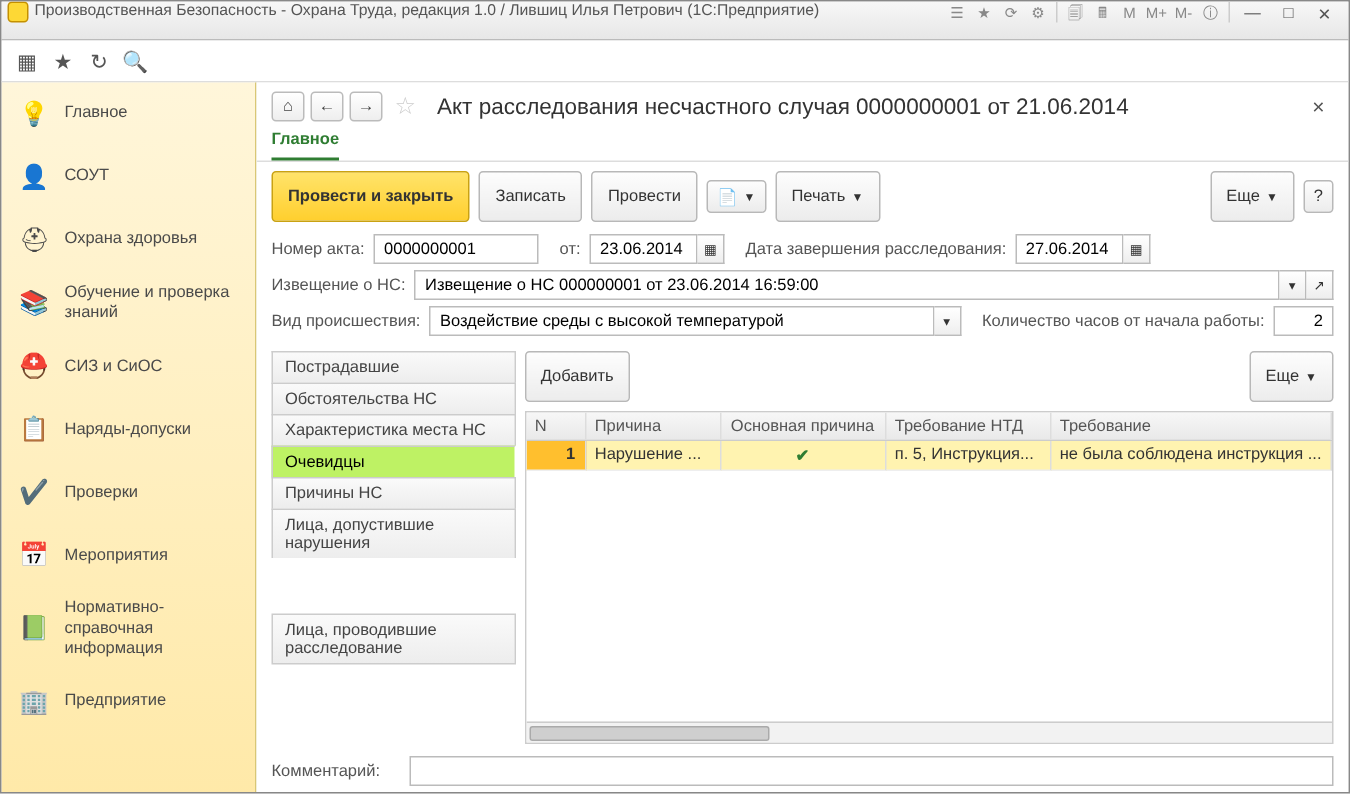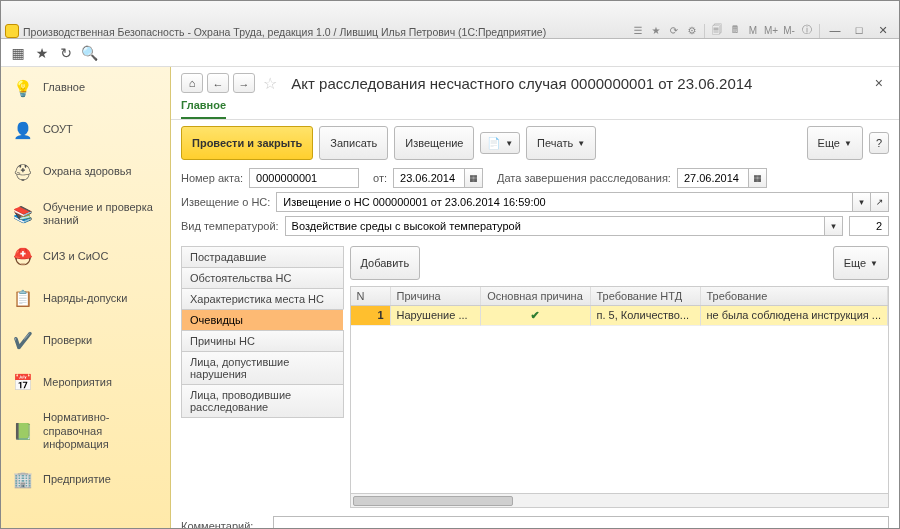--- a/index.html
+++ b/index.html
@@ -1,20 +1,20 @@
 <!DOCTYPE html>
 <html><head>
 <meta charset="utf-8">
 <style>
   * { box-sizing: border-box; }
   html, body { margin:0; padding:0; font-family: Arial, sans-serif; font-size:11px; color:#333; }
   body { background:#f0f0f0; width:900px; height:529px; overflow:hidden; border:1px solid #888; }
 
   
-  .titlebar { height:38px; background:linear-gradient(#f7f7f7,#e7e7e7); border-bottom:1px solid #bbb; display:flex; align-items:flex-end; padding:0 4px; font-size:10.5px; color:#555; }
+  .titlebar { height:26px; background:linear-gradient(#f7f7f7,#e7e7e7); border-bottom:1px solid #bbb; display:flex; align-items:flex-start; padding:0 4px; font-size:10.5px; color:#555; }
   .titlebar .app-icon { width:14px; height:14px; background:#fdd835; border-radius:3px; margin-right:4px; border:1px solid #c49000;}
   .titlebar .title-text { flex:1; white-space:nowrap; overflow:hidden; text-overflow:ellipsis; }
   .titlebar .tb-icon { width:16px; height:16px; margin:0 1px; display:flex; align-items:center; justify-content:center; font-size:10px; color:#888; cursor:default; }
   .titlebar .tb-sep { width:1px; height:14px; background:#ccc; margin:0 3px;}
   .titlebar .wbtn { width:24px; height:16px; display:flex; align-items:center; justify-content:center; font-size:11px; color:#555; }
   .titlebar .wbtn.close { }
 
   
   .quickbar { height:28px; background:#fff; border-bottom:1px solid #ddd; display:flex; align-items:center; padding:0 6px;}
   .quickbar .qi { width:22px; height:22px; display:flex; align-items:center; justify-content:center; font-size:14px; color:#555; margin-right:2px; }
@@ -52,22 +52,22 @@
   .input { border:1px solid #bbb; background:#fff; height:20px; padding:0 4px; font-size:11px; display:flex; align-items:center;}
   .input input { border:0; outline:0; font-size:11px; width:100%; background:transparent;}
   .input-btn { width:18px; height:20px; border:1px solid #bbb; border-left:0; background:linear-gradient(#fff,#eee); display:flex; align-items:center; justify-content:center; font-size:9px;}
   .combo { display:flex;}
   .num-right input { text-align:right;}
 
   
   .body-split { flex:1; display:flex; padding:0 10px 4px 10px; gap:6px; overflow:hidden;}
   .group-tabs { width:182px; }
   .gt { border:1px solid #ccc; border-bottom:0; background:linear-gradient(#fafafa,#ededed); padding:4px 8px; font-size:11px; color:#444; cursor:default;}
-  .gt:last-child{border-bottom:1px solid #ccc;}
-  .gt.active { background:#fdba74; font-weight:normal; color:#000; border-right-color:#fff;}
+  .gt:last-child{border-bottom:1px solid #ccc;margin-top:37px;}
+  .gt.active { background:#bef264; font-weight:normal; color:#000; border-right-color:#fff;}
 
   .grid-area { flex:1; display:flex; flex-direction:column; border:0;}
   .grid-toolbar { display:flex; align-items:center; gap:6px; padding:0 0 6px 0;}
   .grid-wrap { flex:1; border:1px solid #ccc; overflow:hidden; display:flex; flex-direction:column;}
   .grid-head { display:flex; background:linear-gradient(#f7f7f7,#e9e9e9); border-bottom:1px solid #ccc; font-size:11px; color:#555;}
   .gh, .gc { padding:3px 6px; border-right:1px solid #ddd; overflow:hidden; white-space:nowrap; text-overflow:ellipsis;}
   .col-n { width:40px;} .col-reason{ width:90px;} .col-main{ width:110px; text-align:center;} .col-req{ width:110px;} .col-desc{ flex:1;}
   .grid-body { flex:1; overflow:auto; background:#fff; position:relative;}
   .grid-row { display:flex; font-size:11px; }
   .grid-row .gc { border-bottom:1px solid #eee;}
@@ -155,32 +155,32 @@
       </div>
   </div>
 
   <div class="content">
 
     <div class="doc-top">
       <div class="ico-btn">⌂</div>
       <div class="ico-btn">←</div>
       <div class="ico-btn">→</div>
       <span class="star">☆</span>
-      <div class="doc-title">Акт расследования несчастного случая 0000000001 от 23.06.2014</div>
+      <div class="doc-title">Акт расследования несчастного случая 0000000001 от 21.06.2014</div>
       <div class="close-x">×</div>
     </div>
 
     <div class="doc-tabs">
       <span class="active">Главное</span>
     </div>
 
     <div class="toolbar">
       <div class="btn primary">Провести и закрыть</div>
       <div class="btn">Записать</div>
-      <div class="btn">Извещение</div>
+      <div class="btn">Провести</div>
       <div class="btn square">📄<span class="caret">▼</span></div>
       <div class="btn">
           <span>Печать</span>
           <span class="caret">▼</span>
         </div>
       <div class="spacer"></div>
       <div class="btn">
           <span>Еще</span>
           <span class="caret">▼</span>
         </div>
@@ -212,27 +212,28 @@
         <span class="flabel">Извещение о НС:</span>
         <div class="combo" style="flex:1">
           <div class="input" style="flex:1">
               <input value="Извещение о НС 000000001 от 23.06.2014 16:59:00" style="">
             </div>
           <div class="input-btn">▾</div>
           <div class="input-btn">↗</div>
         </div>
       </div>
       <div class="frow">
-        <span class="flabel">Вид температурой:</span>
+        <span class="flabel">Вид происшествия:</span>
         <div class="combo" style="flex:1">
           <div class="input" style="flex:1">
               <input value="Воздействие среды с высокой температурой" style="">
             </div>
           <div class="input-btn">▾</div>
         </div>
+        <span class="flabel" style="margin-left:8px">Количество часов от начала работы:</span>
         <div class="input num-right" style="width:40px">
             <input value="2" style="">
           </div>
       </div>
     </div>
 
     <div class="body-split">
       <div class="group-tabs">
         <div class="gt">Пострадавшие</div>
         <div class="gt">Обстоятельства НС</div>
@@ -258,21 +259,21 @@
             <div class="gh col-reason">Причина</div>
             <div class="gh col-main">Основная причина</div>
             <div class="gh col-req">Требование НТД</div>
             <div class="gh col-desc">Требование</div>
           </div>
           <div class="grid-body">
             <div class="grid-row sel">
               <div class="gc col-n">1</div>
               <div class="gc col-reason">Нарушение ...</div>
               <div class="gc col-main"><span class="chk">✔</span></div>
-              <div class="gc col-req">п. 5, Количество...</div>
+              <div class="gc col-req">п. 5, Инструкция...</div>
               <div class="gc col-desc">не была соблюдена инструкция ...</div>
             </div>
           </div>
           <div class="hscroll">
               <div class="thumb"></div>
             </div>
         </div>
       </div>
     </div>
 

